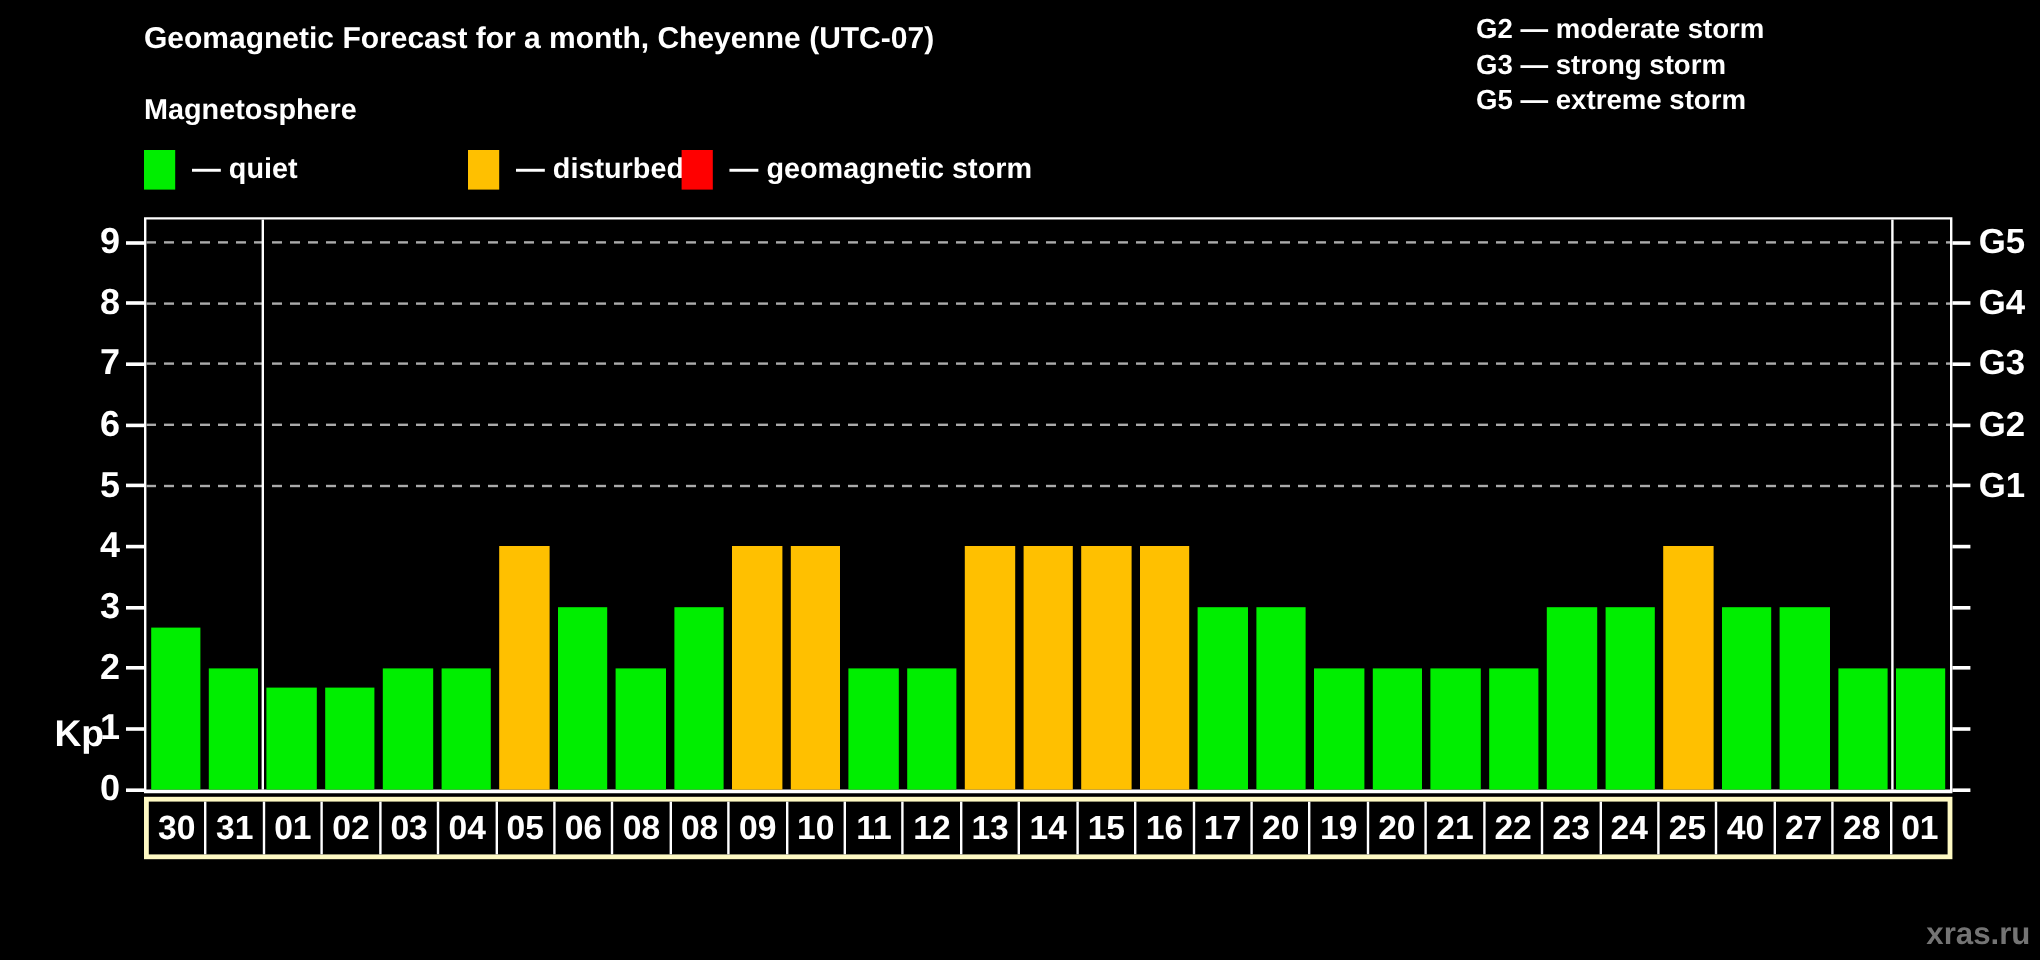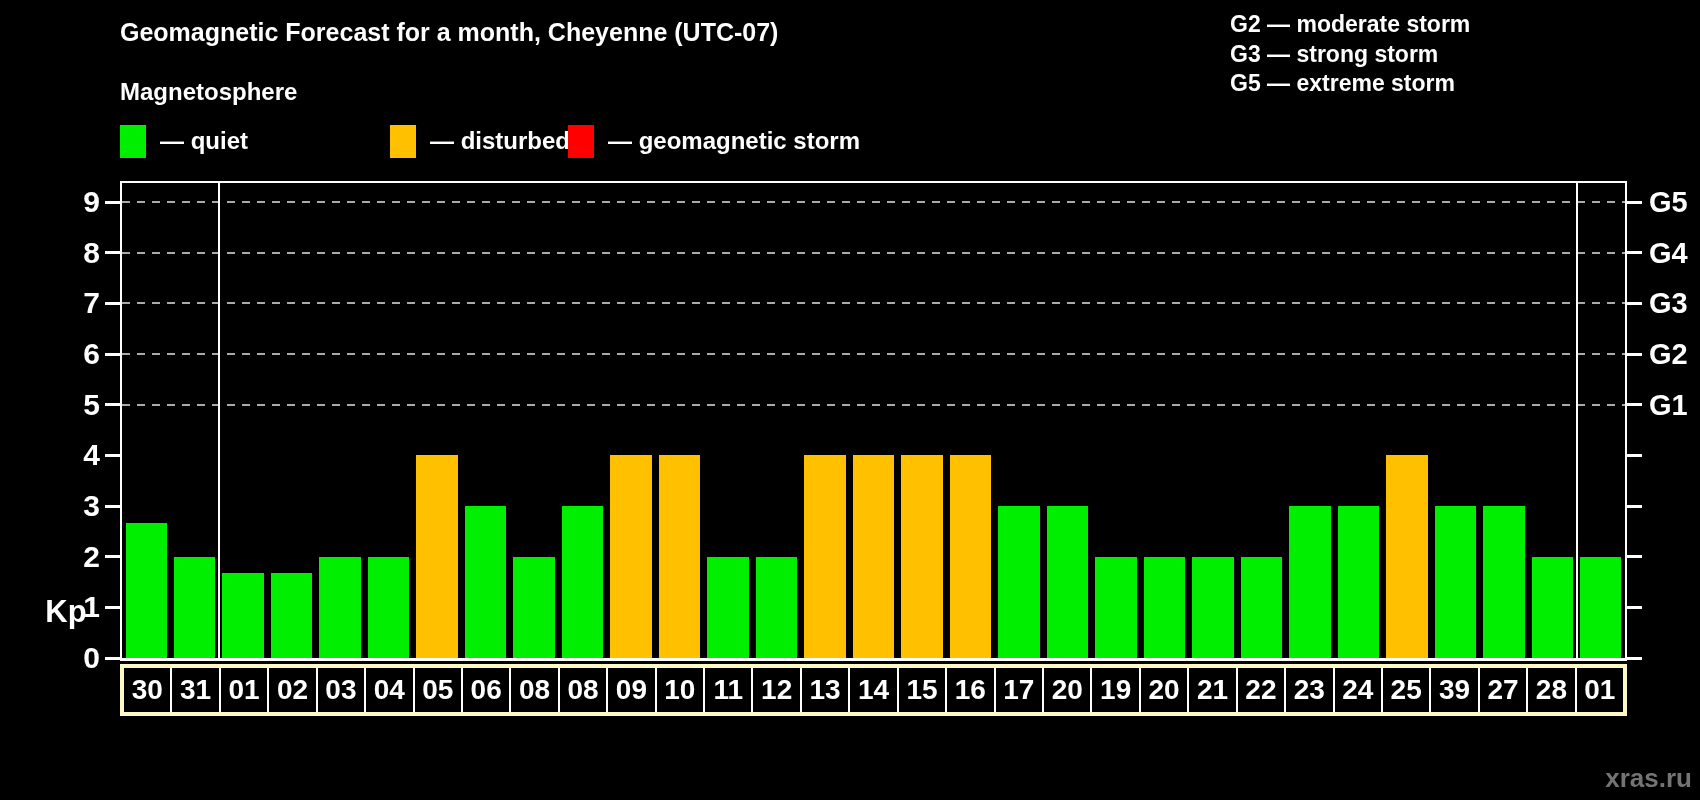--- a/index.html
+++ b/index.html
@@ -210,21 +210,21 @@
       <div class="xcell">16</div>
       <div class="xcell">17</div>
       <div class="xcell">20</div>
       <div class="xcell">19</div>
       <div class="xcell">20</div>
       <div class="xcell">21</div>
       <div class="xcell">22</div>
       <div class="xcell">23</div>
       <div class="xcell">24</div>
       <div class="xcell">25</div>
-      <div class="xcell">39</div>
+      <div class="xcell">40</div>
       <div class="xcell">27</div>
       <div class="xcell">28</div>
       <div class="xcell">01</div>
     </div>
 
 
   <div class="watermark">xras.ru</div>
 
 </div>
 

